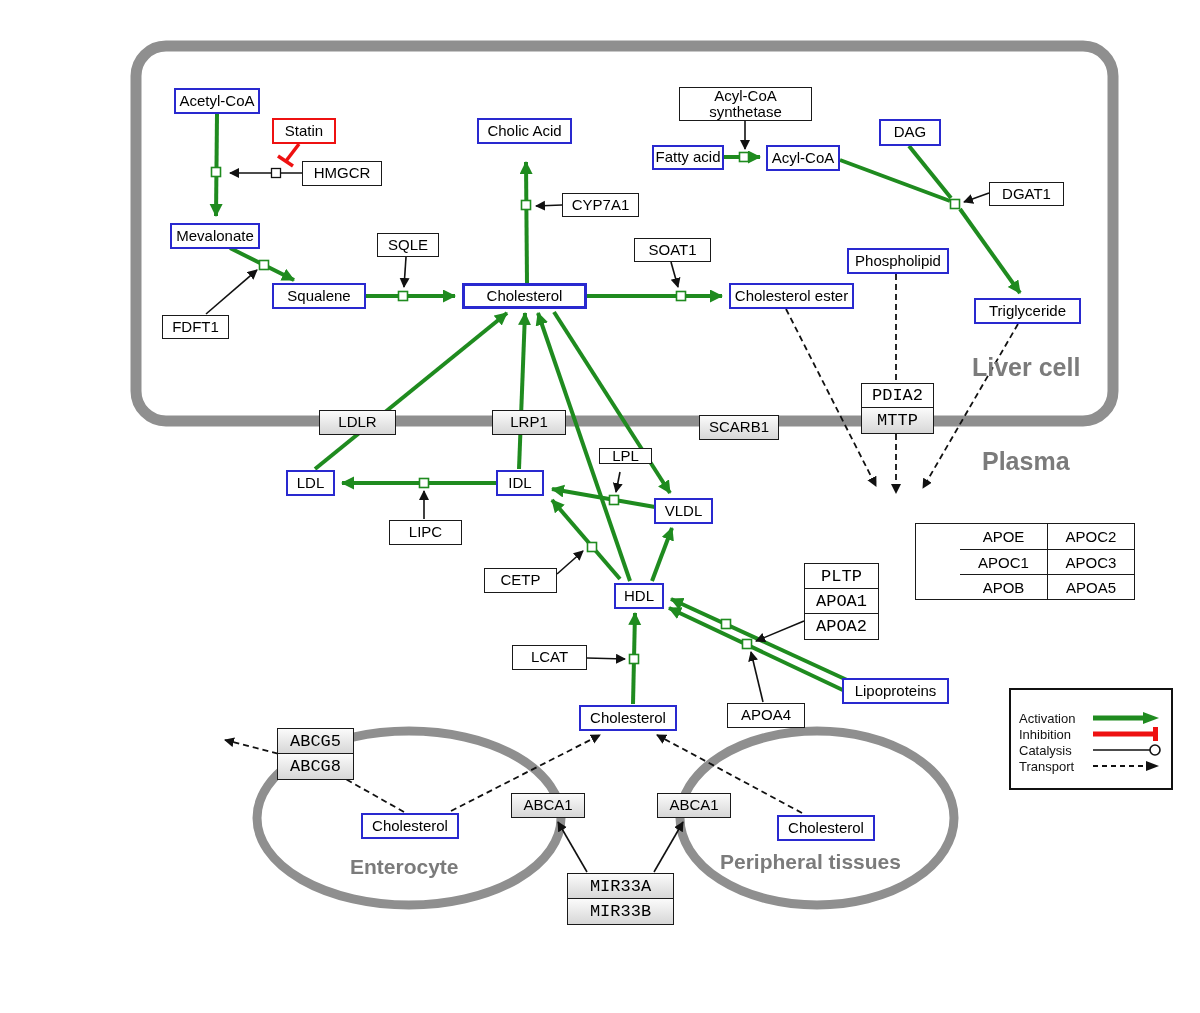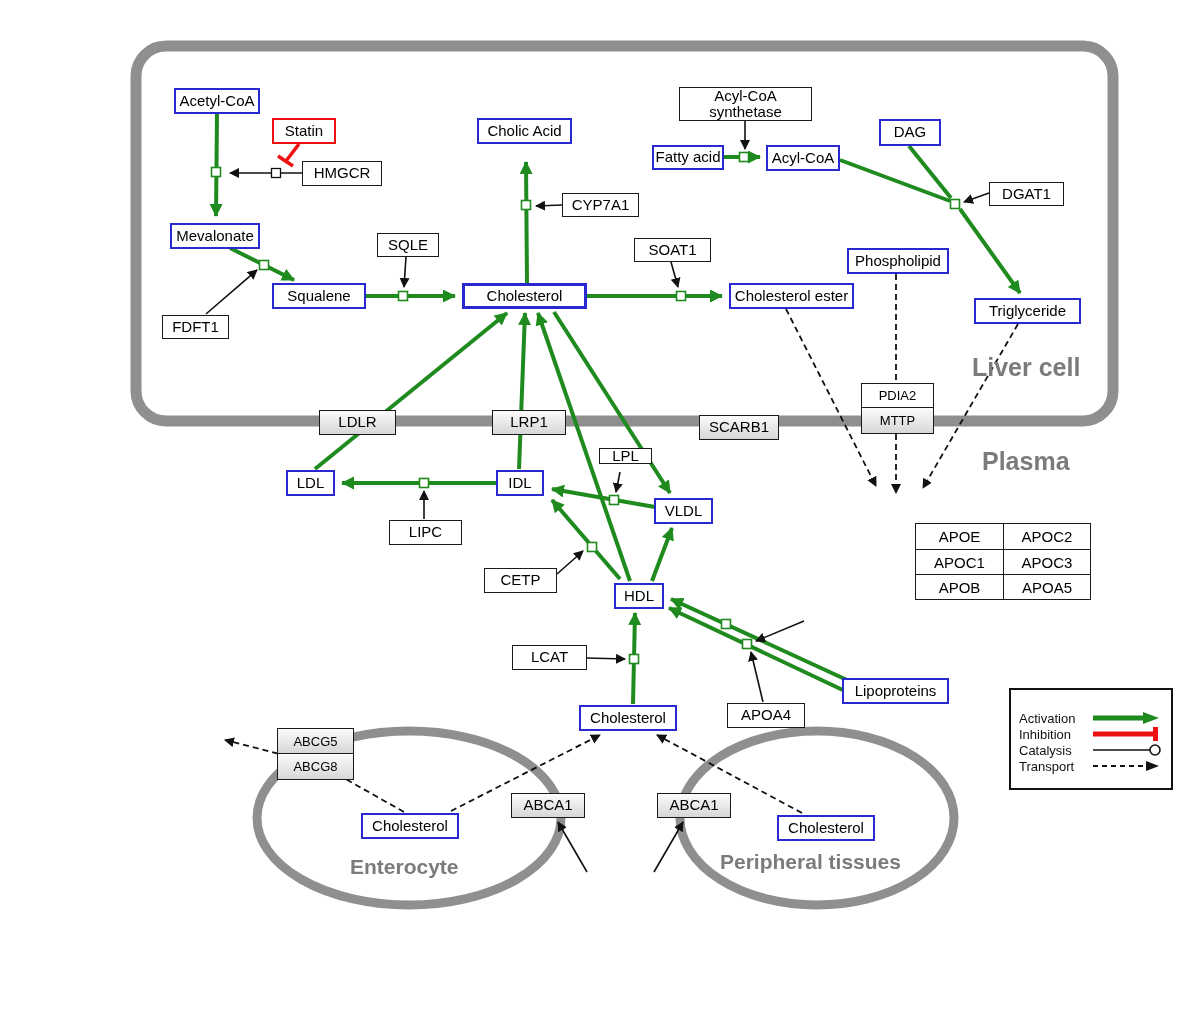--- a/index.html
+++ b/index.html
@@ -13,26 +13,27 @@
     font-size: 15px; line-height: 1.08;
   }
   .metab { border: 2px solid #2929cf; }
   .metab-strong { border: 3px solid #2929cf; }
   .statin { border: 2px solid #ee1111; }
   .enzyme { border: 1px solid #1a1a1a; }
   .membrane { border: 1px solid #1a1a1a; background: linear-gradient(180deg, #fbfbfb 0%, #d7d7d7 100%); }
   .stack { position: absolute; z-index: 2; border: 1px solid #1a1a1a; background: #fff; }
   .stack .cell {
     display: flex; align-items: center; justify-content: center;
-    font-size: 13px; height: 25px; background: #fff;
+    font-size: 17px; height: 25px; background: #fff;
     border-bottom: 1px solid #1a1a1a;
+    font-family: Liberation Mono, monospace;
   }
   .stack .cell:last-child { border-bottom: none; }
   .stack .cell.gray { background: linear-gradient(180deg, #fbfbfb 0%, #d7d7d7 100%); }
-  #apo-table { position: absolute; left: 901px; top: 523px; z-index: 2; display: grid; grid-template-columns: 87px 87px; border: 1px solid #1a1a1a; background: #fff; }
+  #apo-table { position: absolute; left: 901px; top: 523px; z-index: 2; display: grid; grid-template-columns: 87px 87px; border: 1px solid #1a1a1a; background: #fff; padding-left: 44px; }
   #apo-table .apo-cell {
     height: 25px; display: flex; align-items: center; justify-content: center;
     font-size: 15px; background: #fff;
   }
   #apo-table .apo-cell.bl { border-left: 1px solid #1a1a1a; }
   #apo-table .apo-cell.bt { border-top: 1px solid #1a1a1a; }
   .region-label { position: absolute; z-index: 2; font-weight: bold; color: #7b7b7b; }
   #lbl-liver { left: 958px; top: 353px; font-size: 25px; }
   #lbl-plasma { left: 968px; top: 447px; font-size: 25px; }
   #lbl-enterocyte { left: 336px; top: 855px; font-size: 21px; }
@@ -177,26 +178,35 @@
   <div class="node membrane" style="left:478px;top:410px;width:74px;height:25px;">LRP1</div>
   <div class="node membrane" style="left:685px;top:415px;width:80px;height:25px;">SCARB1</div>
   <div class="node membrane" style="left:497px;top:793px;width:74px;height:25px;">ABCA1</div>
   <div class="node membrane" style="left:643px;top:793px;width:74px;height:25px;">ABCA1</div>
 
   <div class="stack" style="left:847px;top:383px;width:73px;">
     <div class="cell" style="height:24px;">PDIA2</div>
     <div class="cell gray">MTTP</div>
   </div>
 
+  <div class="stack" style="left:790px;top:563px;width:75px;">
+    <div class="cell">PLTP</div>
+    <div class="cell">APOA1</div>
+    <div class="cell">APOA2</div>
+  </div>
 
   <div class="stack" style="left:263px;top:728px;width:77px;">
     <div class="cell gray">ABCG5</div>
     <div class="cell gray">ABCG8</div>
   </div>
 
+  <div class="stack" style="left:553px;top:873px;width:107px;">
+    <div class="cell gray">MIR33A</div>
+    <div class="cell gray">MIR33B</div>
+  </div>
 
   <div id="apo-table">
     <div class="apo-cell">APOE</div>
     <div class="apo-cell bl">APOC2</div>
     <div class="apo-cell bt">APOC1</div>
     <div class="apo-cell bl bt">APOC3</div>
     <div class="apo-cell bt">APOB</div>
     <div class="apo-cell bl bt">APOA5</div>
   </div>
 

